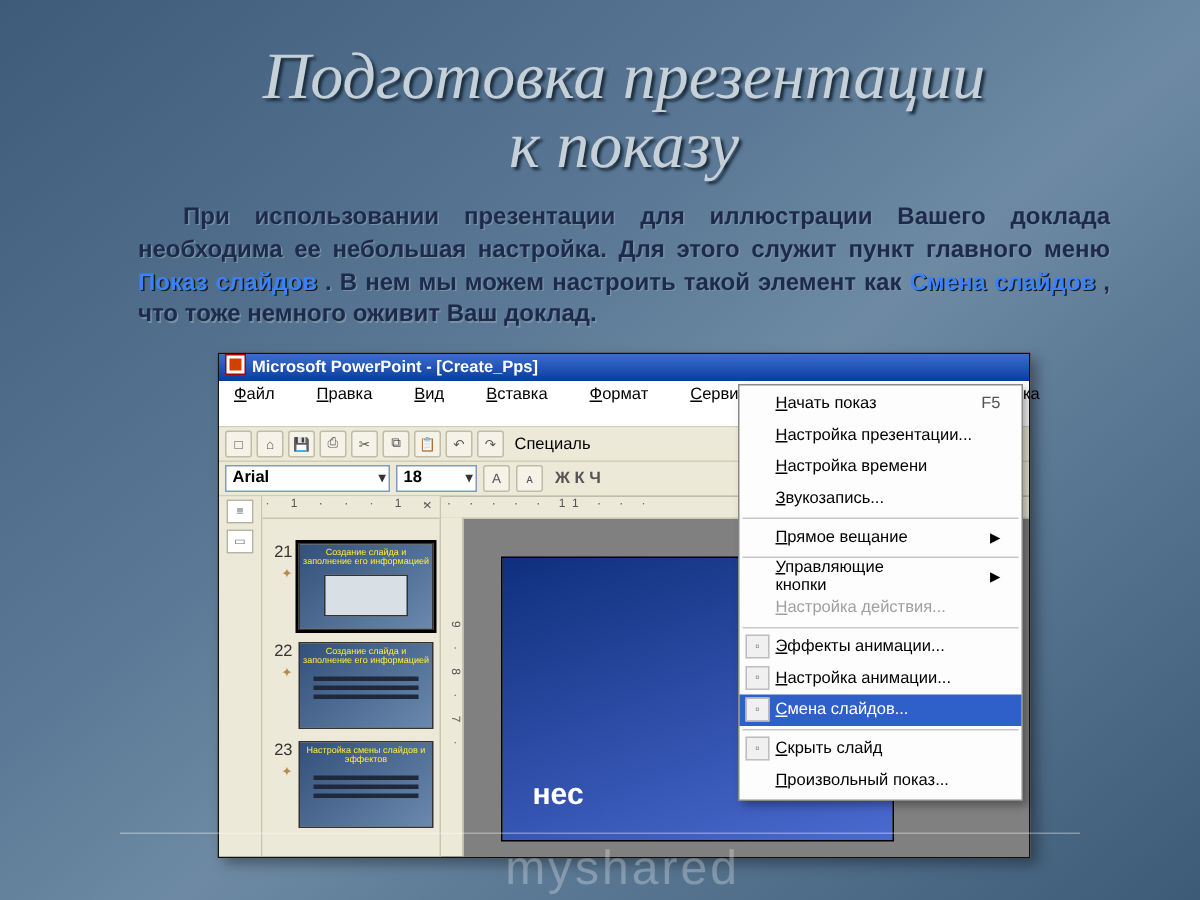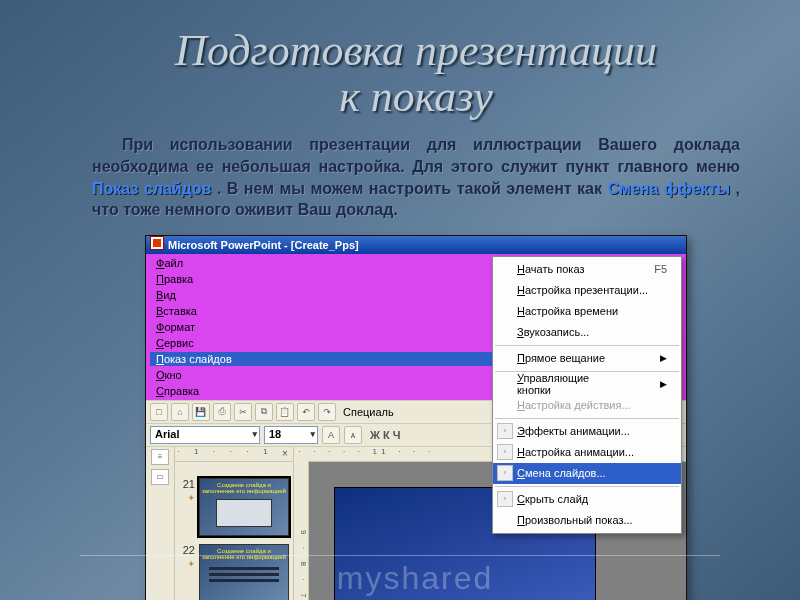--- a/index.html
+++ b/index.html
@@ -60,25 +60,24 @@
     font-weight:bold;
     display:flex;align-items:flex-start;gap:4px;
   }
   .titlebar .ico{
     width:12px;height:12px;background:#fff;border:1px solid #a00;display:inline-block;position:relative;
   }
   .titlebar .ico::after{
     content:"";position:absolute;left:2px;top:2px;right:2px;bottom:2px;background:#d04000;
   }
   .menubar{
-    background:#d946ef;
+    background:#ffffff;
     padding:2px 4px;
-    display:flex;gap:2px;
+    display:flex;gap:16px;
     border-bottom:1px solid #d0cdb9;
-    flex-direction:column;
   }
   .menubar span{padding:1px 6px;}
   .menubar span u{text-decoration:underline;}
   .menubar span.open{background:#2f5fc8;color:#fff;}
   .toolbar{
     background:#ece9d8;
     padding:2px 4px;
     border-bottom:1px solid #d0cdb9;
     display:flex;gap:3px;
     align-items:center;
@@ -170,21 +169,21 @@
 
   <h1>
     <span>Подготовка презентации</span><br>
     <span>к показу</span>
   </h1>
 
   <p class="para">
     <span>При использовании презентации для иллюстрации Вашего доклада необходима ее небольшая настройка. Для этого служит пункт главного меню </span>
     <span class="hl">Показ слайдов</span>
     <span>. В нем мы можем настроить такой элемент как </span>
-    <span class="hl">Смена ффекты</span>
+    <span class="hl">Смена слайдов</span>
     <span>, что тоже немного оживит Ваш доклад.</span>
   </p>
 
   <div class="shot" style="position:relative;">
 
     <div class="titlebar">
       <span class="ico"></span>
       <span>Microsoft PowerPoint - [Create_Pps]</span>
     </div>
 

